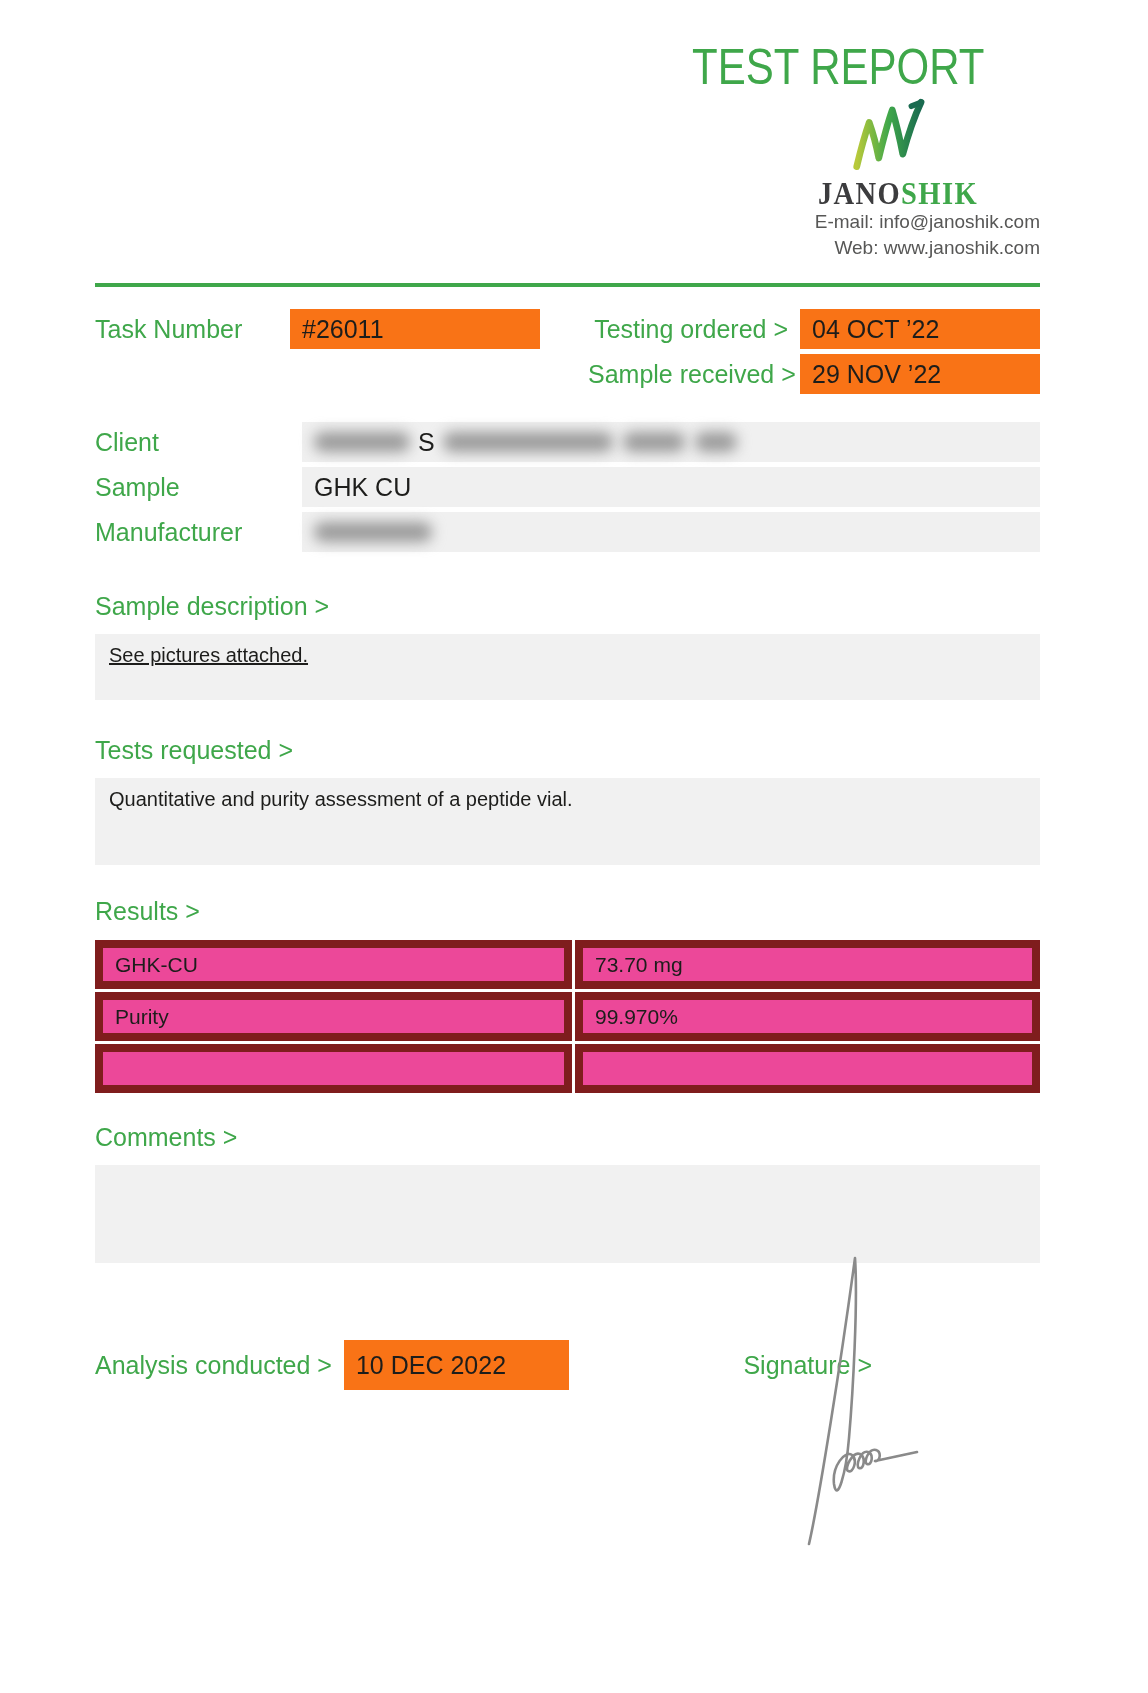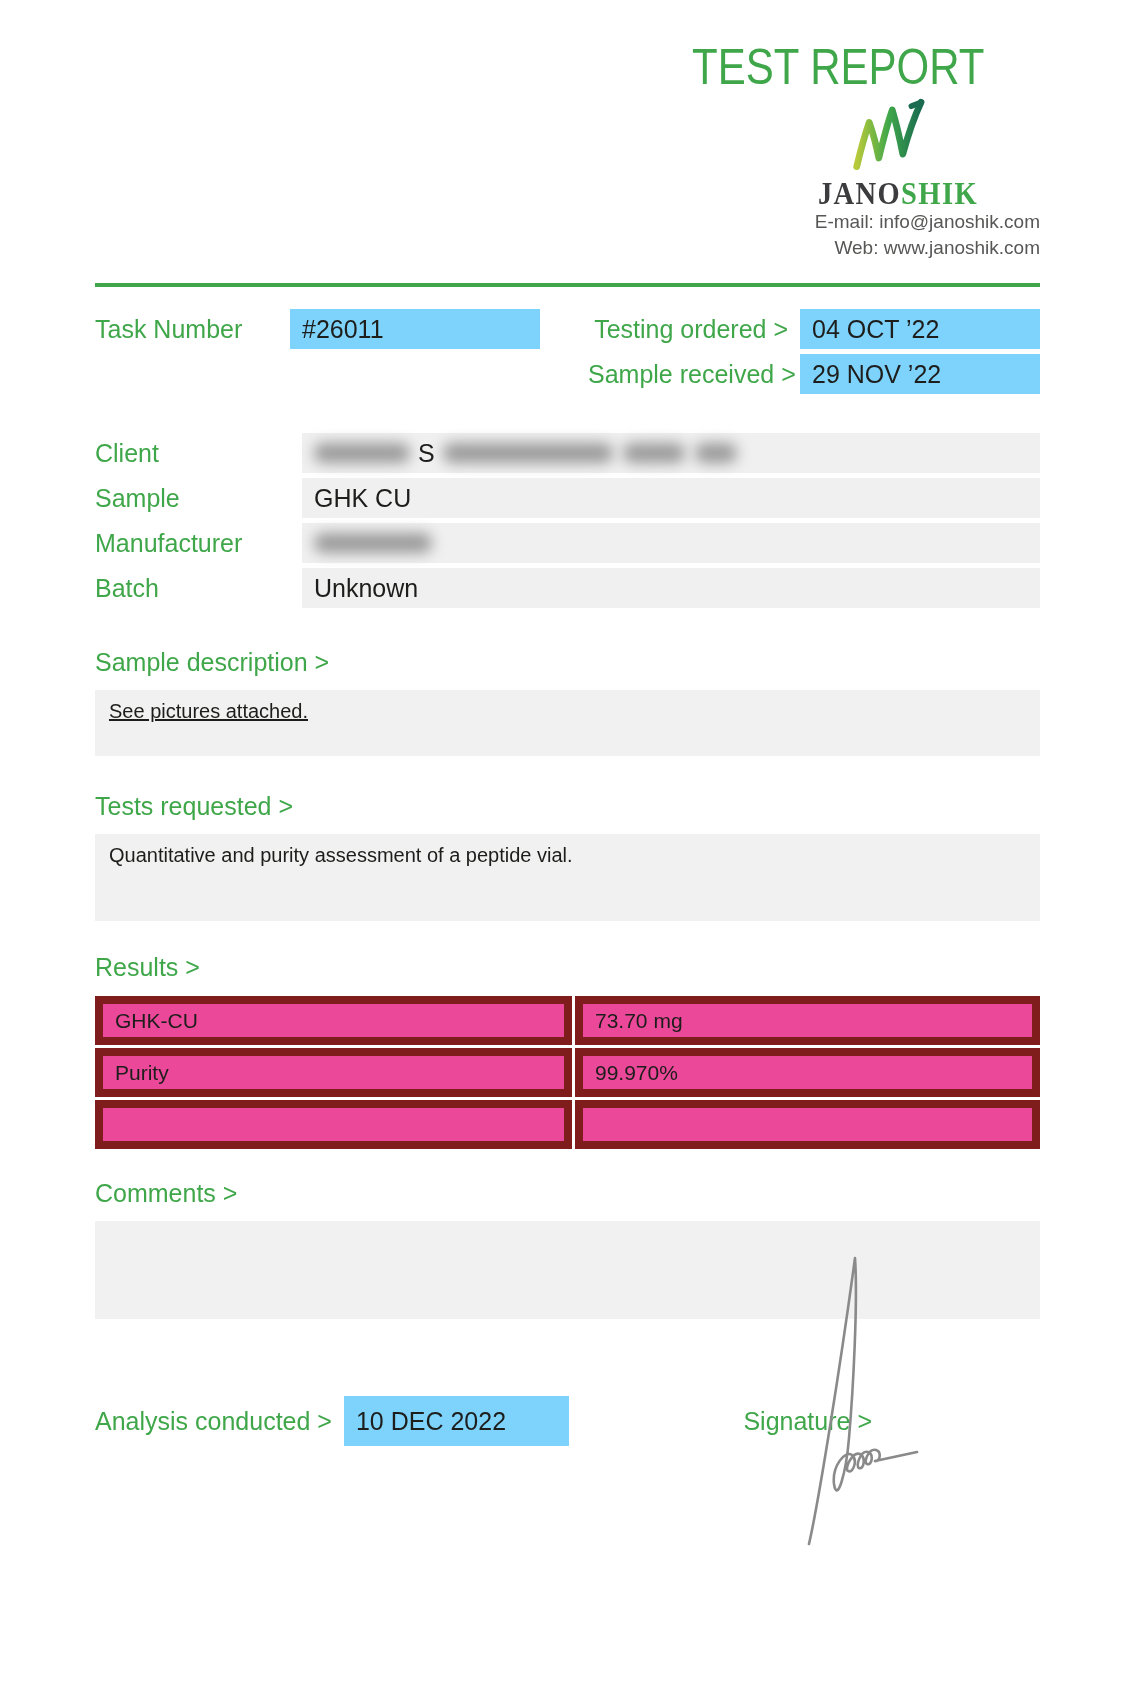--- a/index.html
+++ b/index.html
@@ -15,29 +15,29 @@
     transform:scaleX(0.92);transform-origin:center;}
   .logo-word .jano{color:#3c3c3e;}
   .logo-word .shik{color:#3fa74a;}
   .contact{text-align:right;color:#575756;font-size:19px;line-height:26px;margin-bottom:6px;}
   .green-rule{height:4px;background:#3fa74a;margin-top:16px;}
 
   
   .meta{margin-top:22px;}
   .meta-row{display:flex;align-items:center;height:40px;margin-bottom:5px;}
   .label-green{color:#3fa74a;font-size:25px;white-space:nowrap;}
-  .value-box{background:#7dd3fc;color:#1d1d1b;font-size:25px;display:flex;align-items:center;padding-left:12px;box-sizing:border-box;height:40px;}
+  .value-box{background:#f97316;color:#1d1d1b;font-size:25px;display:flex;align-items:center;padding-left:12px;box-sizing:border-box;height:40px;}
   .task-label{width:195px;}
   .task-box{width:250px;}
   .spacer{flex:1;}
   .date-label{width:200px;text-align:right;margin-right:12px;}
   .date-box{width:240px;}
 
   
-  .details{margin-top:39px;}
+  .details{margin-top:28px;}
   .detail-row{display:flex;align-items:center;height:40px;margin-bottom:5px;}
   .detail-label{width:207px;color:#3fa74a;font-size:25px;}
   .detail-value{flex:1;background:#f0f0f0;height:40px;display:flex;align-items:center;padding-left:12px;font-size:25px;box-sizing:border-box;}
   .blur-blob{display:inline-block;height:20px;border-radius:9px;background:#9a9a9a;filter:blur(7px);vertical-align:middle;}
 
   
   .section-heading{color:#3fa74a;font-size:25px;}
   .section-box{background:#f1f1f1;margin-top:13px;padding:10px 14px;font-size:20px;box-sizing:border-box;}
   .sec-desc{margin-top:40px;}
   .box-desc{height:66px;text-decoration:underline;}
@@ -126,24 +126,20 @@
     <div class="detail-row">
       <div class="detail-label">Sample</div>
       <div class="detail-value">GHK CU</div>
     </div>
     <div class="detail-row">
       <div class="detail-label">Manufacturer</div>
       <div class="detail-value">
         <span class="blur-blob" style="width:118px;"></span>
       </div>
     </div>
-    <div class="detail-row">
-      <div class="detail-label">Batch</div>
-      <div class="detail-value">Unknown</div>
-    </div>
   </div>
 
   <div class="sec-desc">
     <div class="section-heading">Sample description &gt;</div>
     <div class="section-box box-desc">See pictures attached.</div>
   </div>
 
   <div class="sec-tests">
     <div class="section-heading">Tests requested &gt;</div>
     <div class="section-box box-tests">Quantitative and purity assessment of a peptide vial.</div>

